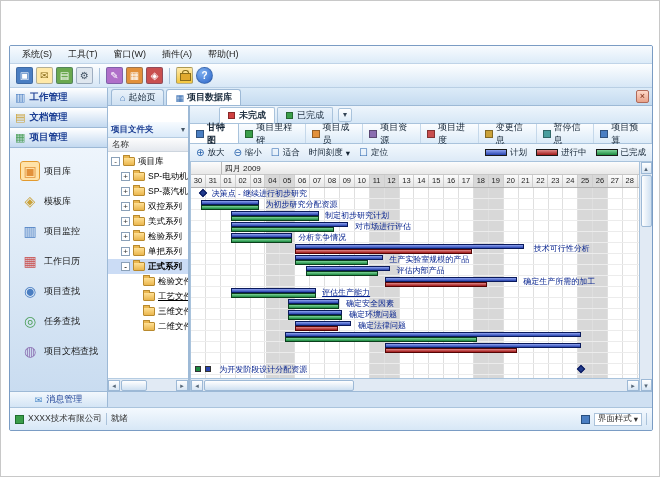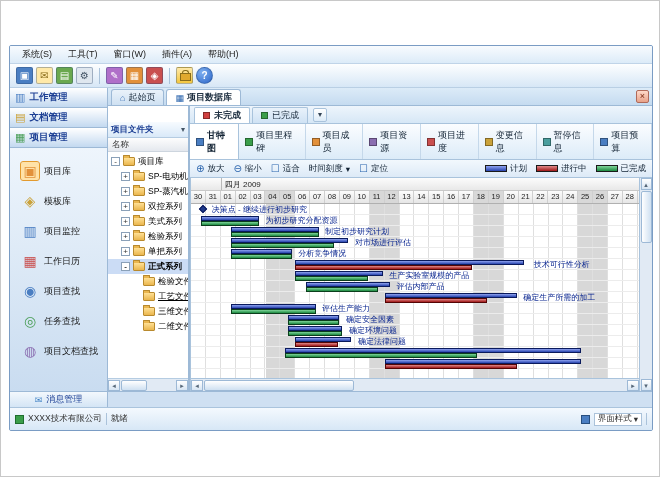--- a/index.html
+++ b/index.html
@@ -105,25 +105,25 @@
   .sb-thumb-h { position: absolute; top: 0; height: 11px; border: 1px solid #9db9d6;
                 background: linear-gradient(#ffffff, #cfe0f1); border-radius: 2px; }
 
   
   .gantt { flex: 1; display: flex; flex-direction: column; min-width: 0; min-height: 0; background: #e9f1fa; }
   .g-status-tabs { height: 18px; flex: none; display: flex; align-items: flex-end; padding-left: 4px;
                    background: linear-gradient(#eef5fc, #d6e7f6); border-bottom: 1px solid #a9c3dc; }
   .g-stab { height: 16px; display: flex; align-items: center; gap: 4px; padding: 0 8px; font-size: 9px;
             border: 1px solid #a9c3dc; border-bottom: 0; border-radius: 2px 2px 0 0;
             background: linear-gradient(#e9f2fb, #cfe2f4); margin-right: 2px; color: #234; }
-  .g-stab.active { background: #fff; font-weight: bold; }
+  .g-stab.active { background: #fff; font-weight: bold; margin-left: 25px; }
   .dot { width: 7px; height: 7px; border: 1px solid rgba(0,0,0,.35); flex: none; }
   .g-tab-opt { height: 14px; width: 14px; margin: 0 0 1px 3px; border: 1px solid #a9c3dc; border-radius: 2px;
                background: linear-gradient(#fff, #dcebf8); font-size: 8px; text-align: center; line-height: 12px; color: #345; }
-  .g-view-tabs { height: 36px; flex: none; display: flex; align-items: stretch;
+  .g-view-tabs { height: 20px; flex: none; display: flex; align-items: stretch;
                  background: linear-gradient(#fbfdff, #dcebf8); border-bottom: 1px solid #a9c3dc; font-size: 9px; }
   .g-vtab { display: flex; align-items: center; gap: 3px; padding: 0 6px; border-right: 1px solid #c5d8ea; color: #123; }
   .g-vtab.active { background: #fff; font-weight: bold; border-right: 1px solid #a9c3dc; }
   .sq { width: 8px; height: 8px; border: 1px solid rgba(0,0,0,.35); flex: none; }
   .g-zoom-row { height: 18px; flex: none; display: flex; align-items: center; gap: 9px; padding: 0 6px;
                 background: linear-gradient(#f2f8fd, #ddeaf7); border-bottom: 1px solid #a9c3dc; font-size: 8.5px; color: #123; }
   .g-tool { display: flex; align-items: center; gap: 3px; }
   .g-tool .tg { color: #2a64ad; font-size: 10px; line-height: 1; }
   .legend { margin-left: auto; display: flex; align-items: center; gap: 9px; font-size: 8.5px; }
   .lg { display: flex; align-items: center; gap: 3px; }
@@ -490,21 +490,21 @@
                     <div class="bar done" style="left: 104.3px; width: 72.5px; top: 72px;"></div>
                     <span class="g-label" style="left: 198.17px; top: 67px;">生产实验室规模的产品</span>
                     <div class="bar plan" style="left: 114.73px; width: 84.42px; top: 78px;"></div>
                     <div class="bar done" style="left: 114.73px; width: 72.5px; top: 83px;"></div>
                     <span class="g-label" style="left: 205.62px; top: 78px;">评估内部产品</span>
                     <div class="bar plan" style="left: 193.7px; width: 132.1px; top: 89px;"></div>
                     <div class="bar progress" style="left: 193.7px; width: 102.3px; top: 94px;"></div>
                     <span class="g-label" style="left: 332.27px; top: 89px;">确定生产所需的加工</span>
                     <div class="bar plan" style="left: 40.23px; width: 84.42px; top: 100px;"></div>
                     <div class="bar done" style="left: 40.23px; width: 84.42px; top: 105px;"></div>
-                    <span class="g-label" style="left: 131.12px; top: 100px;">评估生产能力</span>
+                    <span class="g-label" style="left: 131.12px; top: 100px; text-decoration: underline;">评估生产能力</span>
                     <div class="bar plan" style="left: 96.85px; width: 51.64px; top: 111px;"></div>
                     <div class="bar done" style="left: 96.85px; width: 51.64px; top: 116px;"></div>
                     <span class="g-label" style="left: 154.96px; top: 111px;">确定安全因素</span>
                     <div class="bar plan" style="left: 96.85px; width: 54.62px; top: 122px;"></div>
                     <div class="bar done" style="left: 96.85px; width: 54.62px; top: 127px;"></div>
                     <span class="g-label" style="left: 157.94px; top: 122px;">确定环境问题</span>
                     <div class="bar plan" style="left: 104.3px; width: 56.11px; top: 133px;"></div>
                     <div class="bar progress" style="left: 104.3px; width: 42.7px; top: 138px;"></div>
                     <span class="g-label" style="left: 166.88px; top: 133px;">确定法律问题</span>
                     <div class="bar plan" style="left: 93.87px; width: 296px; top: 144px;"></div>

